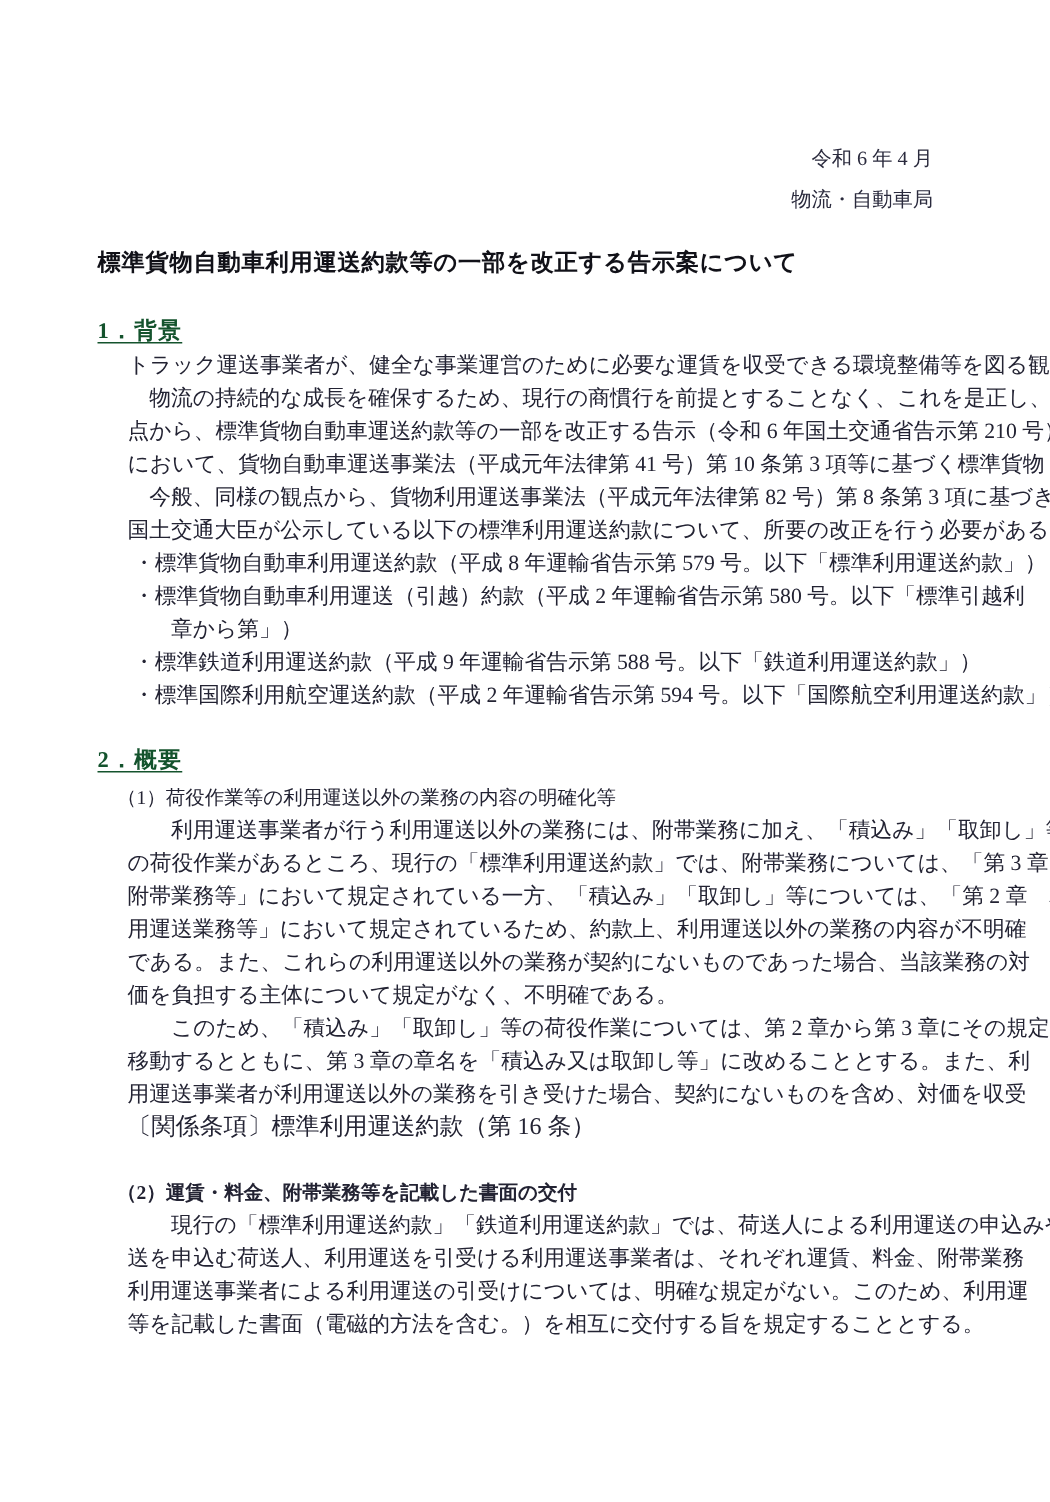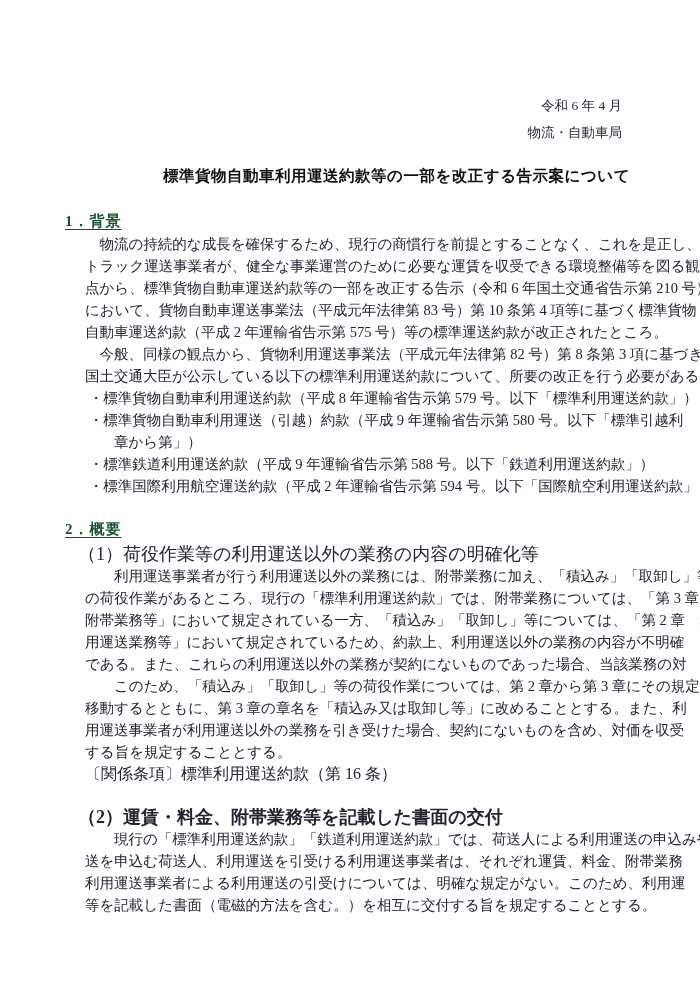--- a/index.html
+++ b/index.html
@@ -20,21 +20,21 @@
   }
   .header-block {
     text-align: right;
     font-size: 13.5px;
     line-height: 27px;
     color: #2a2a3d;
     padding-right: 8px;
   }
   .doc-title {
     margin: 18px 0 0 0;
-    text-align: right;
+    text-align: left;
     font-size: 15.5px;
     font-weight: bold;
     line-height: 24px;
     color: #111118;
     letter-spacing: 0.5px;
   }
   .sec-heading {
     margin: 0;
     font-size: 15px;
     font-weight: bold;
@@ -46,21 +46,21 @@
   }
   .sec1-heading { margin-top: 22px; }
   .sec2-heading { margin-top: 21px; }
   .body-block {
     margin: 1px 0 0 20px;
     font-size: 14.5px;
     line-height: 22px;
   }
   .item-heading {
     margin: 3px 0 0 13px;
-    font-size: 18px;
+    font-size: 13px;
     line-height: 22px;
     font-weight: normal;
     white-space: pre;
     color: #232333;
   }
   .item2-heading { margin-top: 21px; font-weight: bold; }
   .para-block {
     margin: 0 0 0 20px;
     font-size: 14.5px;
     line-height: 22px;
@@ -83,52 +83,51 @@
   <div class="header-block">
     <div class="hline">令和 6 年 4 月</div>
     <div class="hline">物流・自動車局</div>
   </div>
 
   <div class="doc-title">標準貨物自動車利用運送約款等の一部を改正する告示案について</div>
 
   <div>
     <div class="sec-heading sec1-heading">1．背景</div>
     <div class="body-block">
+        <div class="line">トラック運送事業者が、健全な事業運営のために必要な運賃を収受できる環境整備等を図る観</div>
         <div class="line">　物流の持続的な成長を確保するため、現行の商慣行を前提とすることなく、これを是正し、</div>
-        <div class="line">トラック運送事業者が、健全な事業運営のために必要な運賃を収受できる環境整備等を図る観</div>
         <div class="line">点から、標準貨物自動車運送約款等の一部を改正する告示（令和 6 年国土交通省告示第 210 号）</div>
-        <div class="line">において、貨物自動車運送事業法（平成元年法律第 83 号）第 10 条第 4 項等に基づく標準貨物</div>
-        <div class="line">自動車運送約款（平成 2 年運輸省告示第 575 号）等の標準運送約款が改正されたところ。</div>
+        <div class="line">において、貨物自動車運送事業法（平成元年法律第 41 号）第 10 条第 3 項等に基づく標準貨物</div>
         <div class="line">　今般、同様の観点から、貨物利用運送事業法（平成元年法律第 82 号）第 8 条第 3 項に基づき</div>
         <div class="line">国土交通大臣が公示している以下の標準利用運送約款について、所要の改正を行う必要がある。</div>
         <div class="line"> ・標準貨物自動車利用運送約款（平成 8 年運輸省告示第 579 号。以下「標準利用運送約款」）</div>
-        <div class="line"> ・標準貨物自動車利用運送（引越）約款（平成 9 年運輸省告示第 580 号。以下「標準引越利</div>
+        <div class="line"> ・標準貨物自動車利用運送（引越）約款（平成 2 年運輸省告示第 580 号。以下「標準引越利</div>
         <div class="line">　　章から第」）</div>
         <div class="line"> ・標準鉄道利用運送約款（平成 9 年運輸省告示第 588 号。以下「鉄道利用運送約款」）</div>
         <div class="line"> ・標準国際利用航空運送約款（平成 2 年運輸省告示第 594 号。以下「国際航空利用運送約款」）</div>
       </div>
   </div>
 
   <div>
     <div class="sec-heading sec2-heading">2．概要</div>
 
     <div>
       <div class="item-heading">（1）荷役作業等の利用運送以外の業務の内容の明確化等</div>
       <div class="para-block">
           <div class="line">　　利用運送事業者が行う利用運送以外の業務には、附帯業務に加え、「積込み」「取卸し」等</div>
           <div class="line">の荷役作業があるところ、現行の「標準利用運送約款」では、附帯業務については、「第 3 章</div>
           <div class="line">附帯業務等」において規定されている一方、「積込み」「取卸し」等については、「第 2 章　利</div>
           <div class="line">用運送業務等」において規定されているため、約款上、利用運送以外の業務の内容が不明確</div>
           <div class="line">である。また、これらの利用運送以外の業務が契約にないものであった場合、当該業務の対</div>
+          <div class="line">価を負担する主体について規定がなく、不明確である。</div>
         </div>
       <div class="para-block">
           <div class="line">　　このため、「積込み」「取卸し」等の荷役作業については、第 2 章から第 3 章にその規定を</div>
           <div class="line">移動するとともに、第 3 章の章名を「積込み又は取卸し等」に改めることとする。また、利</div>
           <div class="line">用運送事業者が利用運送以外の業務を引き受けた場合、契約にないものを含め、対価を収受</div>
-          <div class="line">する旨を規定することとする。</div>
         </div>
       <div class="related-line">〔関係条項〕標準利用運送約款（第 16 条）</div>
     </div>
 
     <div>
       <div class="item-heading item2-heading">（2）運賃・料金、附帯業務等を記載した書面の交付</div>
       <div class="para-block">
           <div class="line">　　現行の「標準利用運送約款」「鉄道利用運送約款」では、荷送人による利用運送の申込みや</div>
           <div class="line">送を申込む荷送人、利用運送を引受ける利用運送事業者は、それぞれ運賃、料金、附帯業務</div>
           <div class="line">利用運送事業者による利用運送の引受けについては、明確な規定がない。このため、利用運</div>

